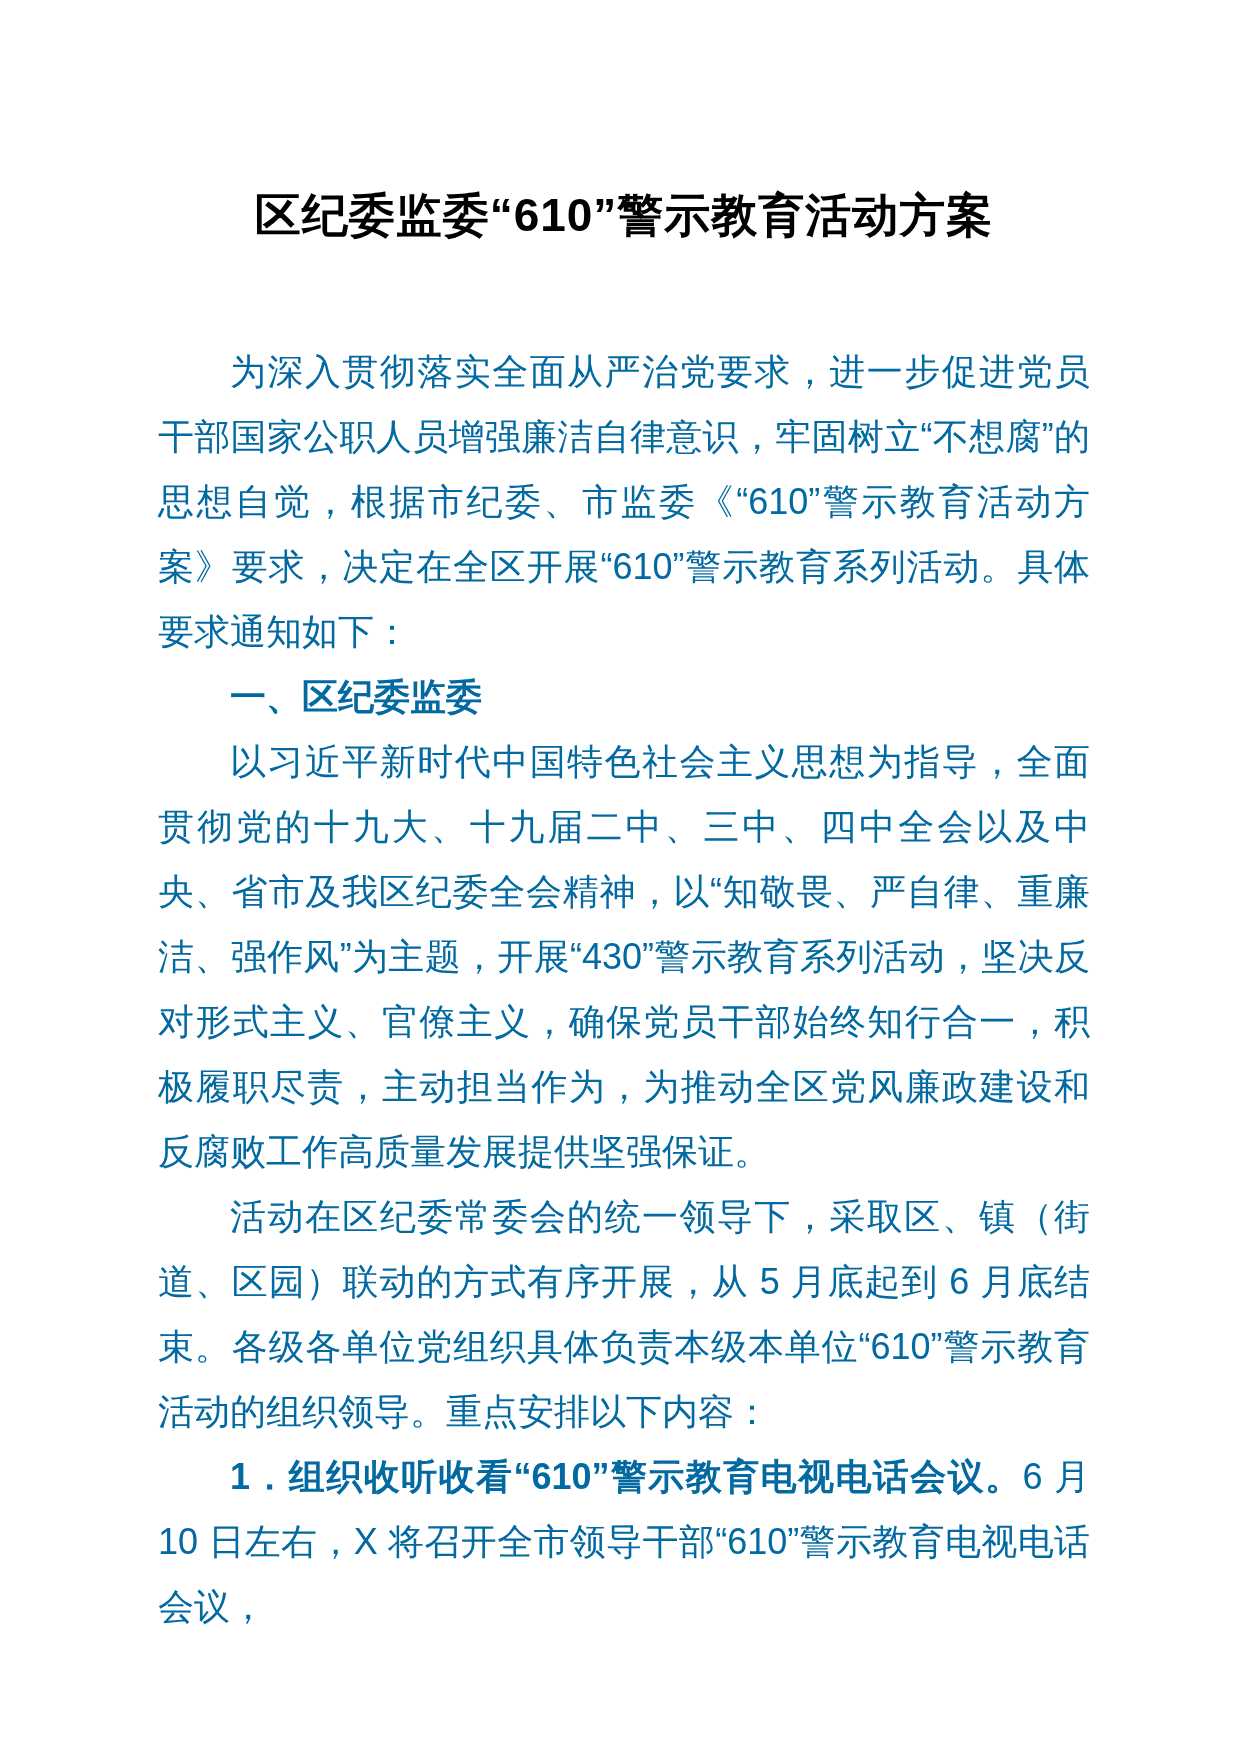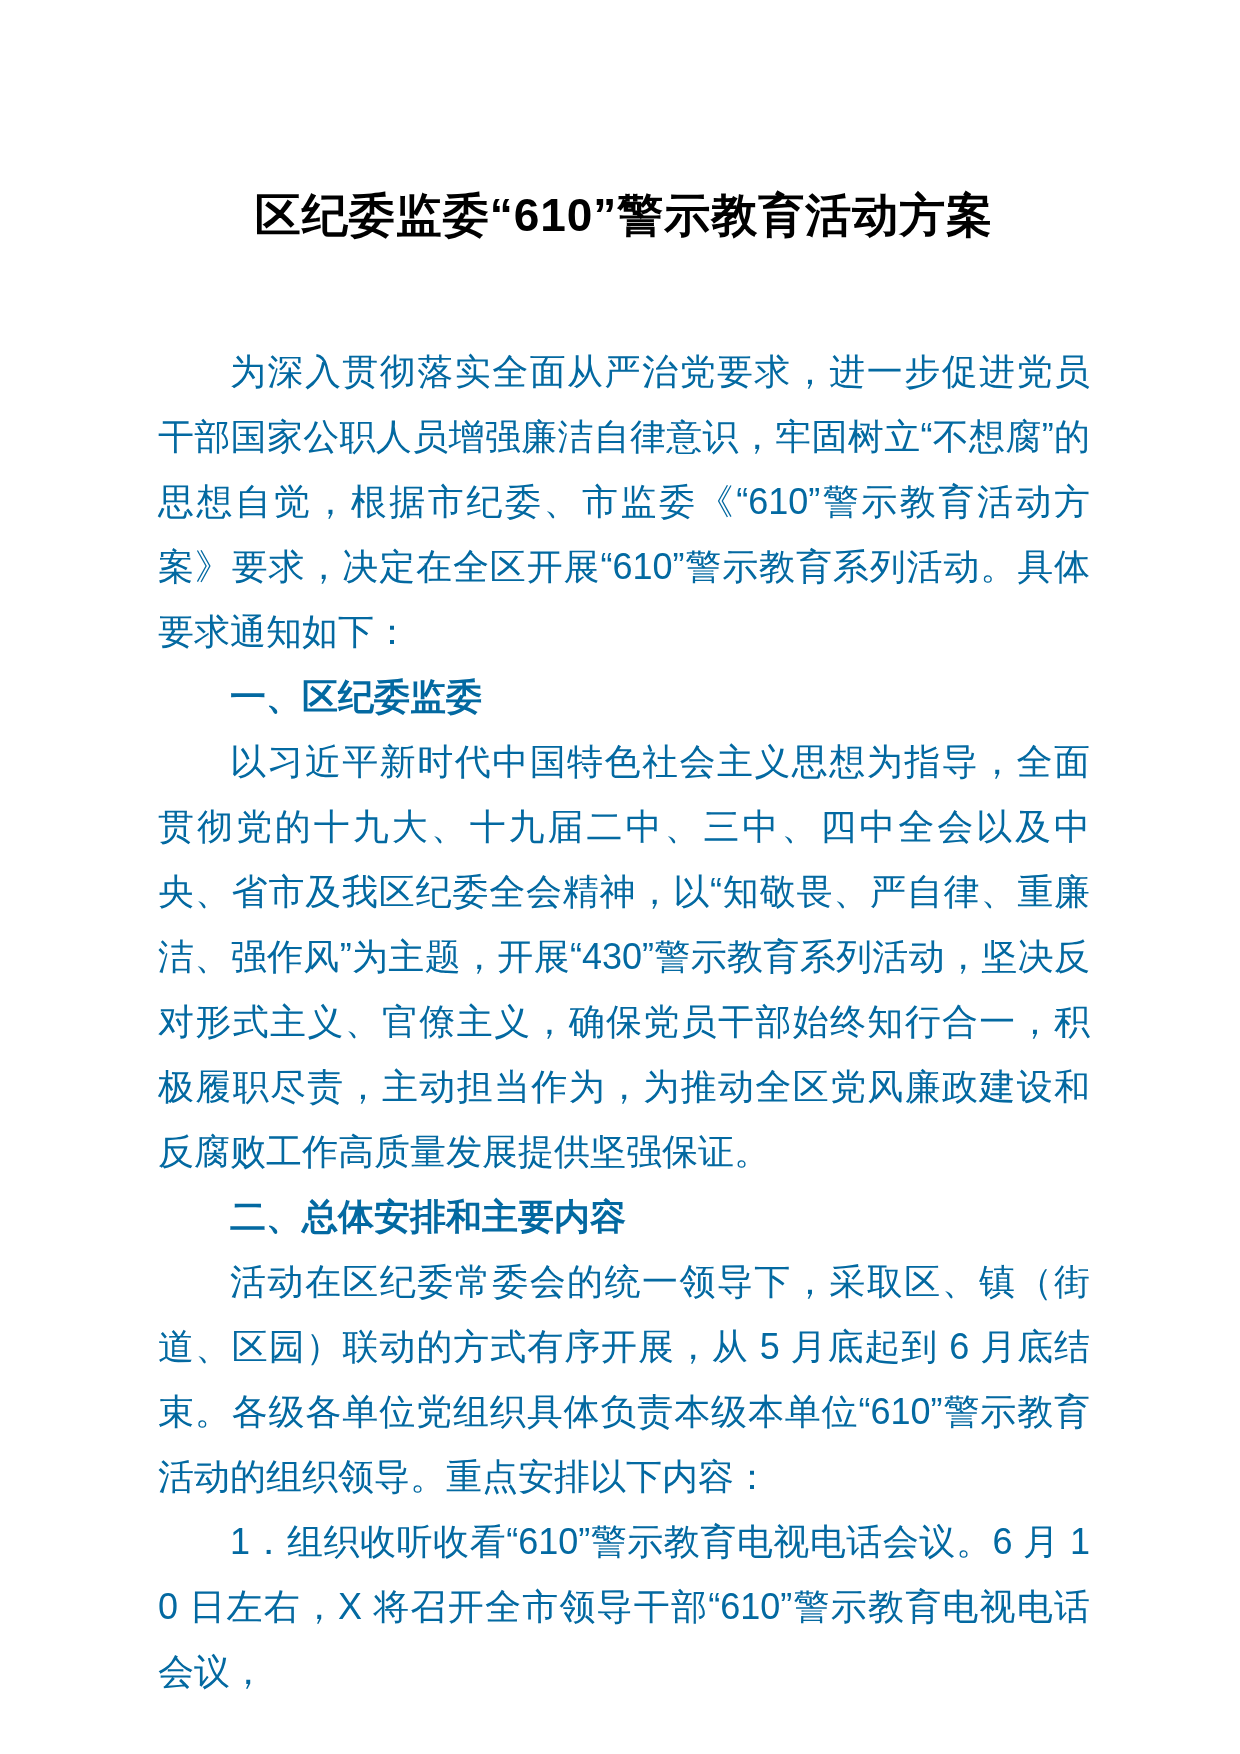--- a/index.html
+++ b/index.html
@@ -37,29 +37,28 @@
     text-align: justify;
     text-align-last: left;
     text-indent: 2em;
     color: #0369a1;
     word-break: break-all;
   }
   .para.heading {
     font-weight: 600;
   }
   .lead-bold {
-    font-weight: 400;
+    font-weight: 700;
   }
 </style>
 </head>
 <body>
 
 <div class="page">
   <h1 class="doc-title">区纪委监委“610”警示教育活动方案</h1>
   <main>
       <div class="para body">为深入贯彻落实全面从严治党要求，进一步促进党员干部国家公职人员增强廉洁自律意识，牢固树立“不想腐”的思想自觉，根据市纪委、市监委《“610”警示教育活动方案》要求，决定在全区开展“610”警示教育系列活动。具体要求通知如下：</div>
       <div class="para heading">一、区纪委监委</div>
       <div class="para body">以习近平新时代中国特色社会主义思想为指导，全面贯彻党的十九大、十九届二中、三中、四中全会以及中央、省市及我区纪委全会精神，以“知敬畏、严自律、重廉洁、强作风”为主题，开展“430”警示教育系列活动，坚决反对形式主义、官僚主义，确保党员干部始终知行合一，积极履职尽责，主动担当作为，为推动全区党风廉政建设和反腐败工作高质量发展提供坚强保证。</div>
-      <div class="para heading">二、总体安排和主要内容</div>
       <div class="para body">活动在区纪委常委会的统一领导下，采取区、镇（街道、区园）联动的方式有序开展，从 5 月底起到 6 月底结束。各级各单位党组织具体负责本级本单位“610”警示教育活动的组织领导。重点安排以下内容：</div>
       <div class="para item"><span class="lead-bold">1．组织收听收看“610”警示教育电视电话会议。</span><span>6 月 10 日左右，X 将召开全市领导干部“610”警示教育电视电话会议，</span></div>
     </main>
 </div>
 
 </body></html>

